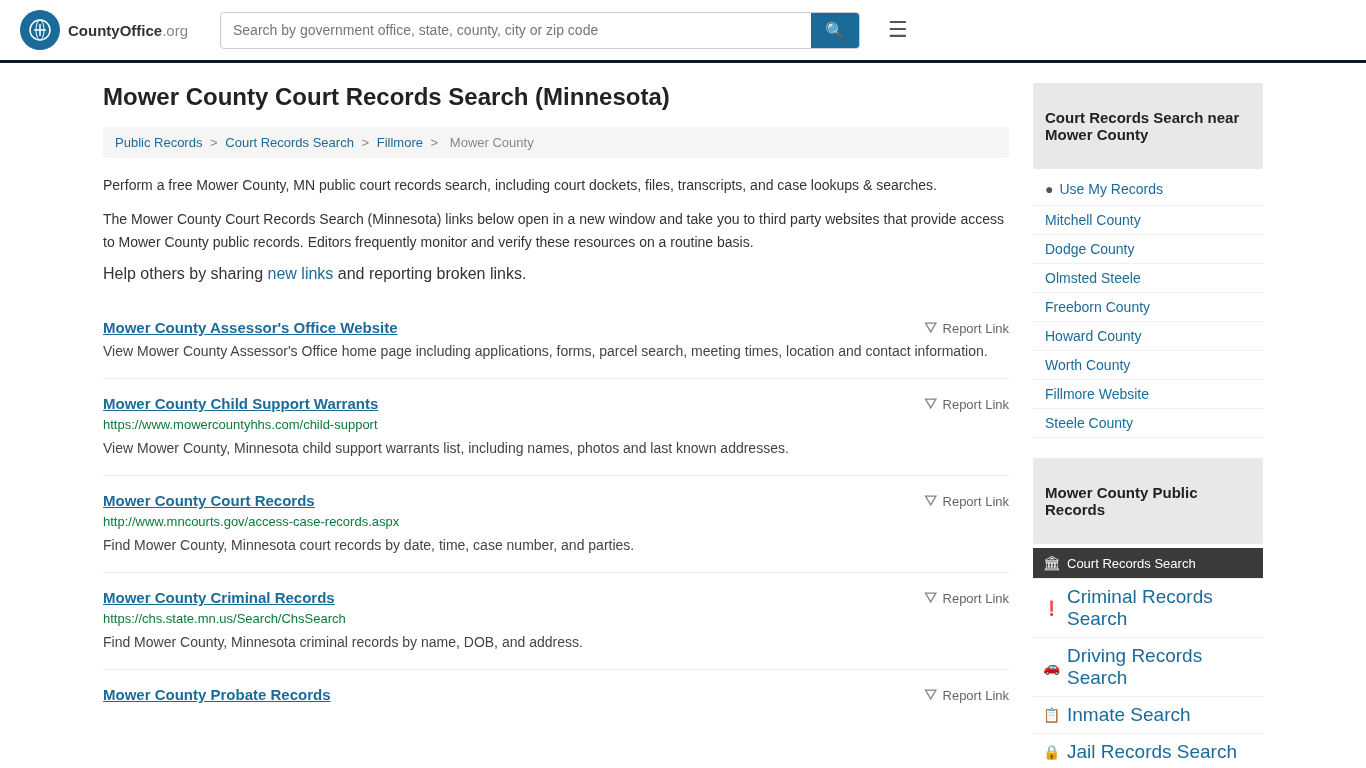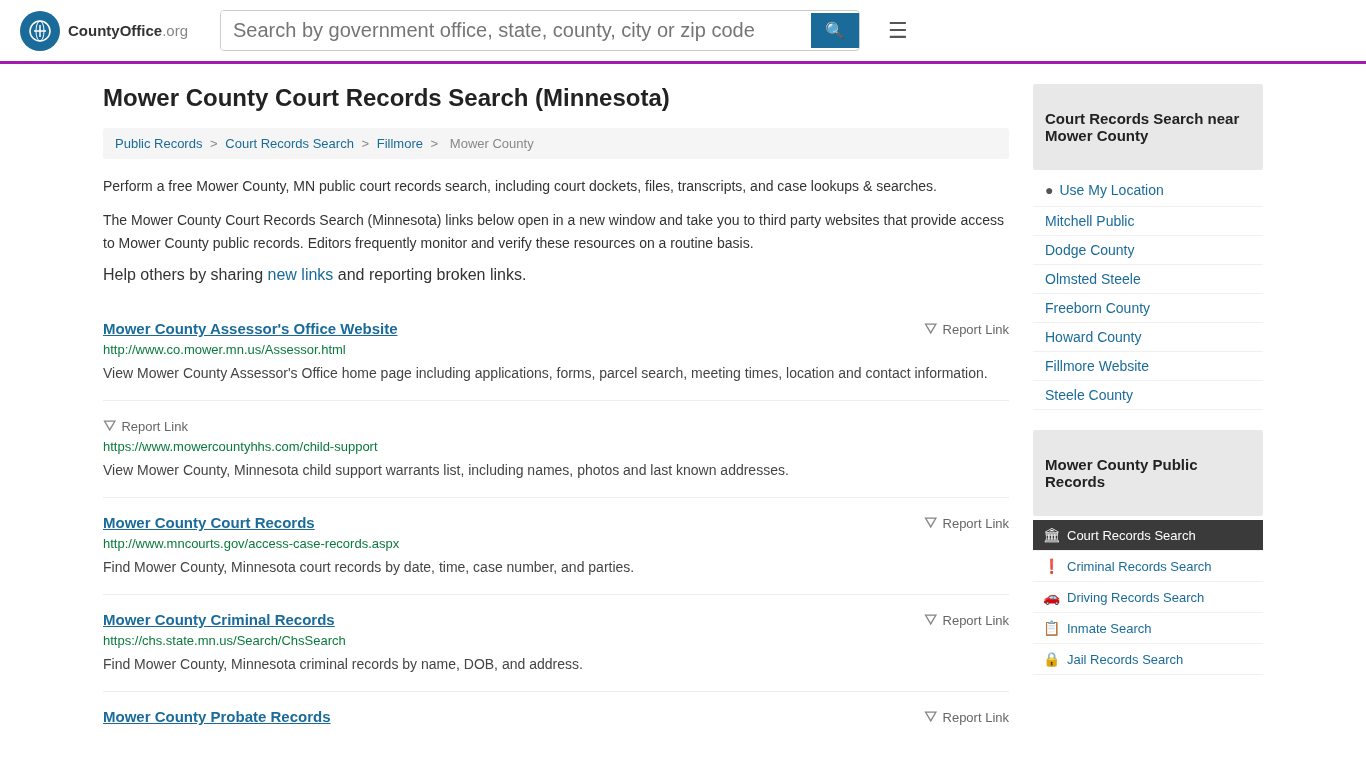--- a/index.html
+++ b/index.html
@@ -1,21 +1,21 @@
 <!DOCTYPE html>
 <html><head>
   <meta charset="utf-8">
   <style>
     * { margin: 0; padding: 0; box-sizing: border-box; }
     body { font-family: Arial, sans-serif; font-size: 14px; color: #333; background: #fff; }
 
     
     .header {
       background: #fff;
-      border-bottom: 3px solid #a21caf;
+      border-bottom: 3px solid #0f172a;
       padding: 10px 20px;
       display: flex;
       align-items: center;
       gap: 20px;
     }
     .logo-area {
       display: flex;
       align-items: center;
       gap: 8px;
       min-width: 180px;
@@ -37,21 +37,21 @@
       border: 1px solid #ccc;
       border-radius: 4px;
       overflow: hidden;
       max-width: 640px;
     }
     .search-bar input {
       flex: 1;
       border: none;
       outline: none;
       padding: 8px 12px;
-      font-size: 20px;
+      font-size: 14px;
       color: #999;
     }
     .search-bar button {
       background: #1a6b9a;
       border: none;
       color: #fff;
       padding: 8px 14px;
       cursor: pointer;
       font-size: 16px;
     }
@@ -182,21 +182,21 @@
       cursor: pointer;
       font-size: 13px;
     }
     .sidebar-menu-list li.active {
       background: #3a3a3a;
       color: #fff;
     }
     .sidebar-menu-list li a {
       color: #1a6b9a;
       text-decoration: none;
-      font-size: 13px;
+      font-size: 19px;
     }
     .sidebar-menu-list li .menu-icon-sm {
       font-size: 14px;
       width: 16px;
       text-align: center;
       flex-shrink: 0;
     }
     .sidebar-menu-list li.active .menu-icon-sm { color: #fff; }
   </style>
 </head>
@@ -245,25 +245,25 @@
 
     <div id="results-container">
         <div class="result-item">
     <div class="result-header">
       <span class="result-title">Mower County Assessor's Office Website</span>
       <span class="report-link">
         <span class="report-icon">⛛</span>
         Report Link
       </span>
     </div>
-    <div class="result-url">http://www.co.mower.mn.us/Assessor.html</div>
     <div class="result-desc">View Mower County Assessor's Office home page including applications, forms, parcel search, meeting times, location and contact information.</div>
   </div>
         <div class="result-item">
     <div class="result-header">
+      <span class="result-title">Mower County Child Support Warrants</span>
       <span class="report-link">
         <span class="report-icon">⛛</span>
         Report Link
       </span>
     </div>
     <div class="result-url">https://www.mowercountyhhs.com/child-support</div>
     <div class="result-desc">View Mower County, Minnesota child support warrants list, including names, photos and last known addresses.</div>
   </div>
         <div class="result-item">
     <div class="result-header">
@@ -298,28 +298,29 @@
 
   </div>
       </div>
   </div>
 
   <aside class="sidebar">
     <div class="sidebar-section">
       <div class="sidebar-header">Court Records Search near Mower County</div>
       <div class="use-location">
         <span class="location-dot">●</span>
-        <a>Use My Location</a>
+        <a>Use My Records</a>
       </div>
       <ul class="sidebar-list" id="nearby-counties-list">
-          <li><a>Mitchell Public</a></li>
+          <li><a>Mitchell County</a></li>
           <li><a>Dodge County</a></li>
           <li><a>Olmsted Steele</a></li>
           <li><a>Freeborn County</a></li>
           <li><a>Howard County</a></li>
+          <li><a>Worth County</a></li>
           <li><a>Fillmore Website</a></li>
           <li><a>Steele County</a></li>
         </ul>
     </div>
 
     <div class="sidebar-section">
       <div class="sidebar-header">Mower County Public Records</div>
       <ul class="sidebar-menu-list" id="sidebar-menu-list">
           <li class="active">
             <span class="menu-icon-sm">🏛</span>

